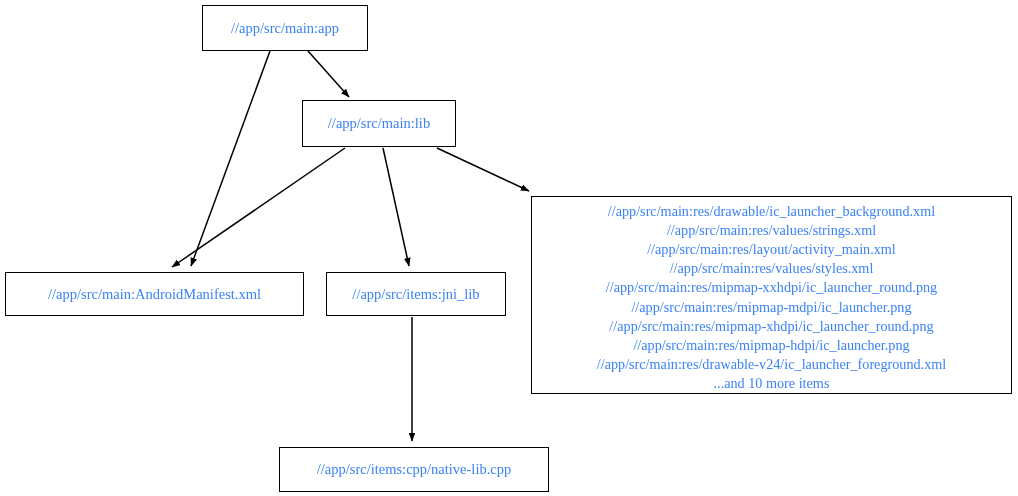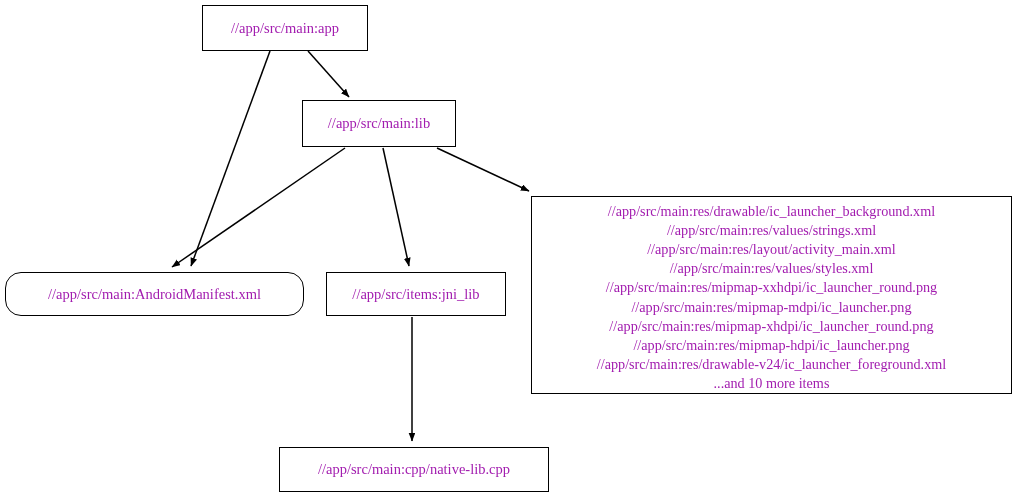--- a/index.html
+++ b/index.html
@@ -34,26 +34,26 @@
     justify-content: center;
     text-align: center;
     color: #000000;
     font-size: 14.5px;
     line-height: 19px;
     white-space: pre;
   }
   .node-label {
     display: block;
     white-space: pre;
-    color: #a21caf;
+    color: #3b82f6;
   }
   
   #node-app        { left: 202px; top: 5px;   width: 166px; height: 46px; }
   #node-lib        { left: 302px; top: 100px; width: 154px; height: 47px; }
-  #node-manifest   { left: 5px;   top: 272px; width: 299px; height: 44px; border-radius: 16px; }
+  #node-manifest   { left: 5px;   top: 272px; width: 299px; height: 44px; }
   #node-jnilib     { left: 326px; top: 272px; width: 180px; height: 44px; }
   #node-resources  { left: 531px; top: 196px; width: 481px; height: 198px;
                      font-size: 14.2px; line-height: 19.1px; align-items: flex-end; }
   #node-cpp        { left: 279px; top: 447px; width: 270px; height: 45px; }
 </style>
 </head>
 <body>
 
 <div id="canvas">
 
@@ -100,16 +100,16 @@
 //app/src/main:res/values/styles.xml
 //app/src/main:res/mipmap-xxhdpi/ic_launcher_round.png
 //app/src/main:res/mipmap-mdpi/ic_launcher.png
 //app/src/main:res/mipmap-xhdpi/ic_launcher_round.png
 //app/src/main:res/mipmap-hdpi/ic_launcher.png
 //app/src/main:res/drawable-v24/ic_launcher_foreground.xml
 ...and 10 more items</span>
   </div>
 
   <div class="node" id="node-cpp">
-    <span class="node-label">//app/src/main:cpp/native-lib.cpp</span>
+    <span class="node-label">//app/src/items:cpp/native-lib.cpp</span>
   </div>
 
 </div>
 
 </body></html>

